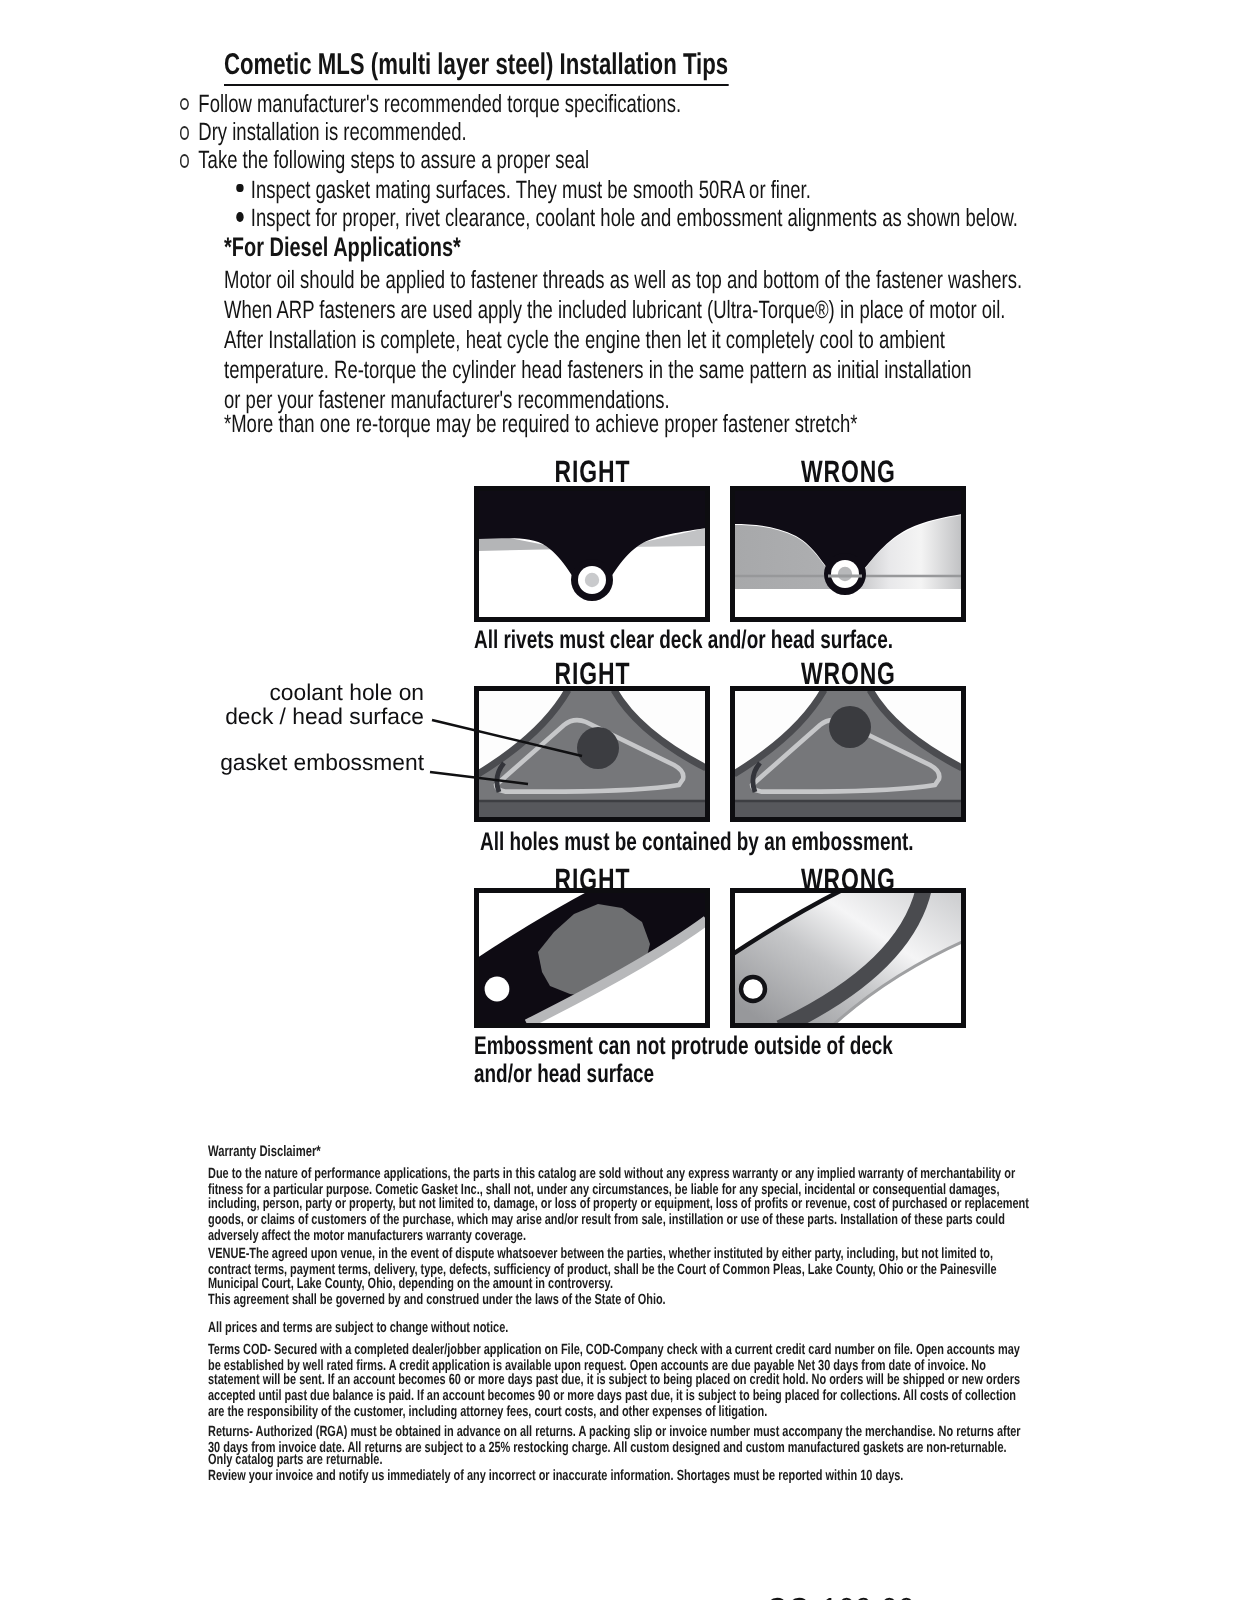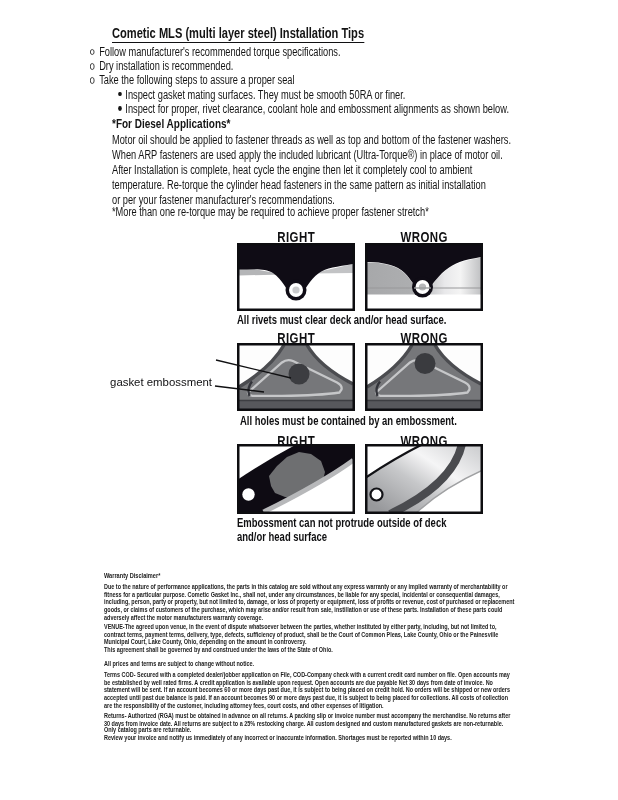--- a/index.html
+++ b/index.html
@@ -117,20 +117,22 @@
 
   <div class="abs cond caption" style="left:237px;top:313px;">All rivets must clear deck and/or head surface.</div>
 
   <div class="abs cond fig-label-wrap" style="left:237px;top:329px;">
     <span class="fig-label">RIGHT</span>
   </div>
   <div class="abs cond fig-label-wrap" style="left:365px;top:329px;">
     <span class="fig-label">WRONG</span>
   </div>
 
+  <div class="abs ann" style="left:92px;top:342px;">coolant hole on
+deck / head surface</div>
   <div class="abs ann" style="left:92px;top:377px;text-align:right;">gasket embossment</div>
 
   <div class="abs figbox" style="left:237px;top:343px;">
     <svg width="118" height="68" viewBox="0 0 118 68">
       <rect x="0" y="0" width="118" height="68" fill="#76777a"></rect>
       <path d="M2,2 L47,2 C39,16 25,30 2,44 Z" fill="#fdfdfd"></path>
       <path d="M47,2 C39,16 25,30 2,44" stroke="#4b4c50" stroke-width="3.5" fill="none"></path>
       <path d="M70,2 L116,2 L116,41 C92,28.5 78,16 70,2 Z" fill="#fdfdfd"></path>
       <path d="M70,2 C78,16 92,28.5 116,41" stroke="#4b4c50" stroke-width="3.5" fill="none"></path>
       <rect x="2" y="58" width="114" height="8" fill="#57585c"></rect>

